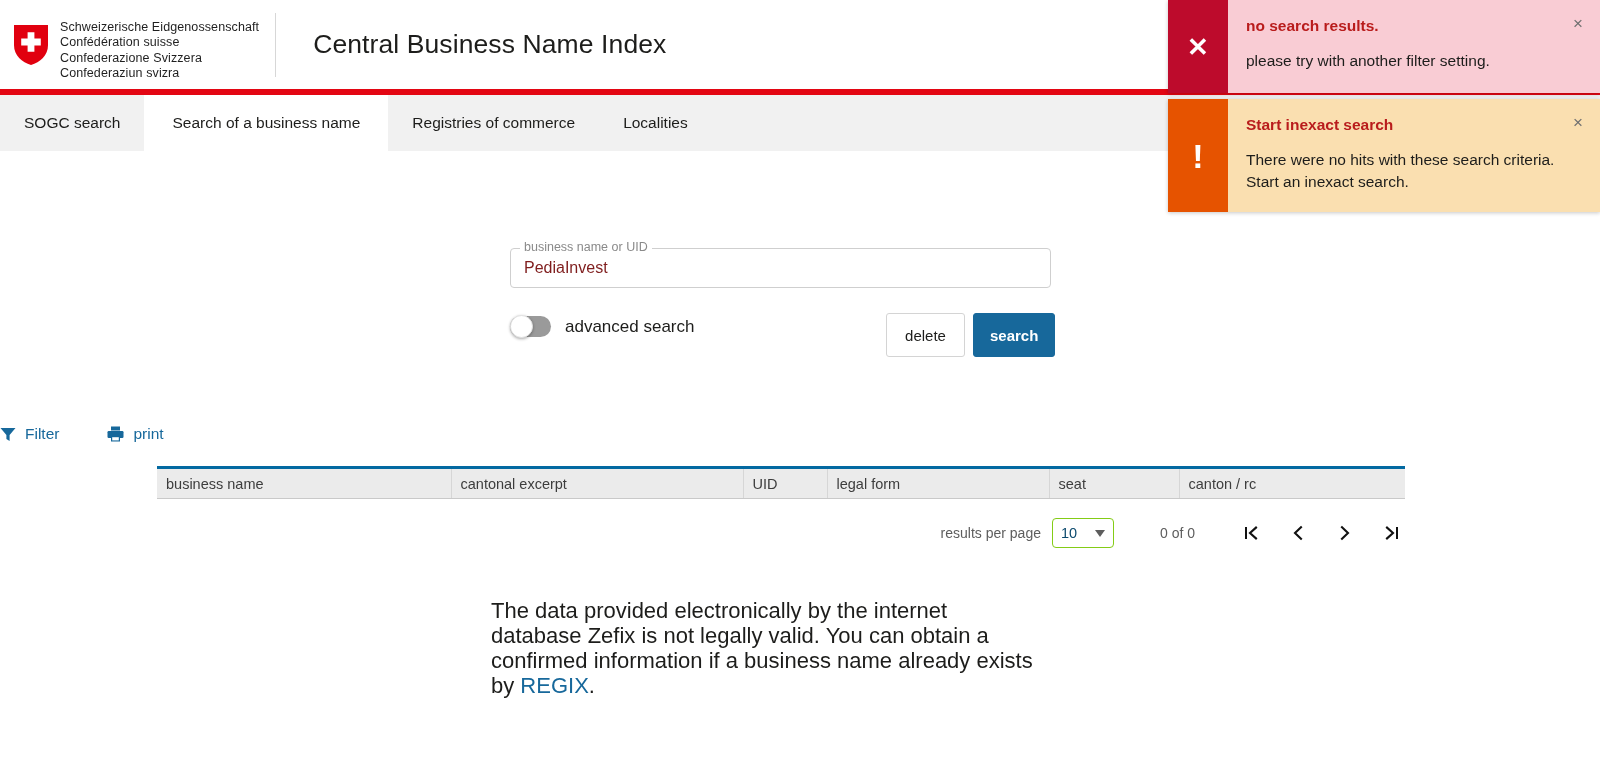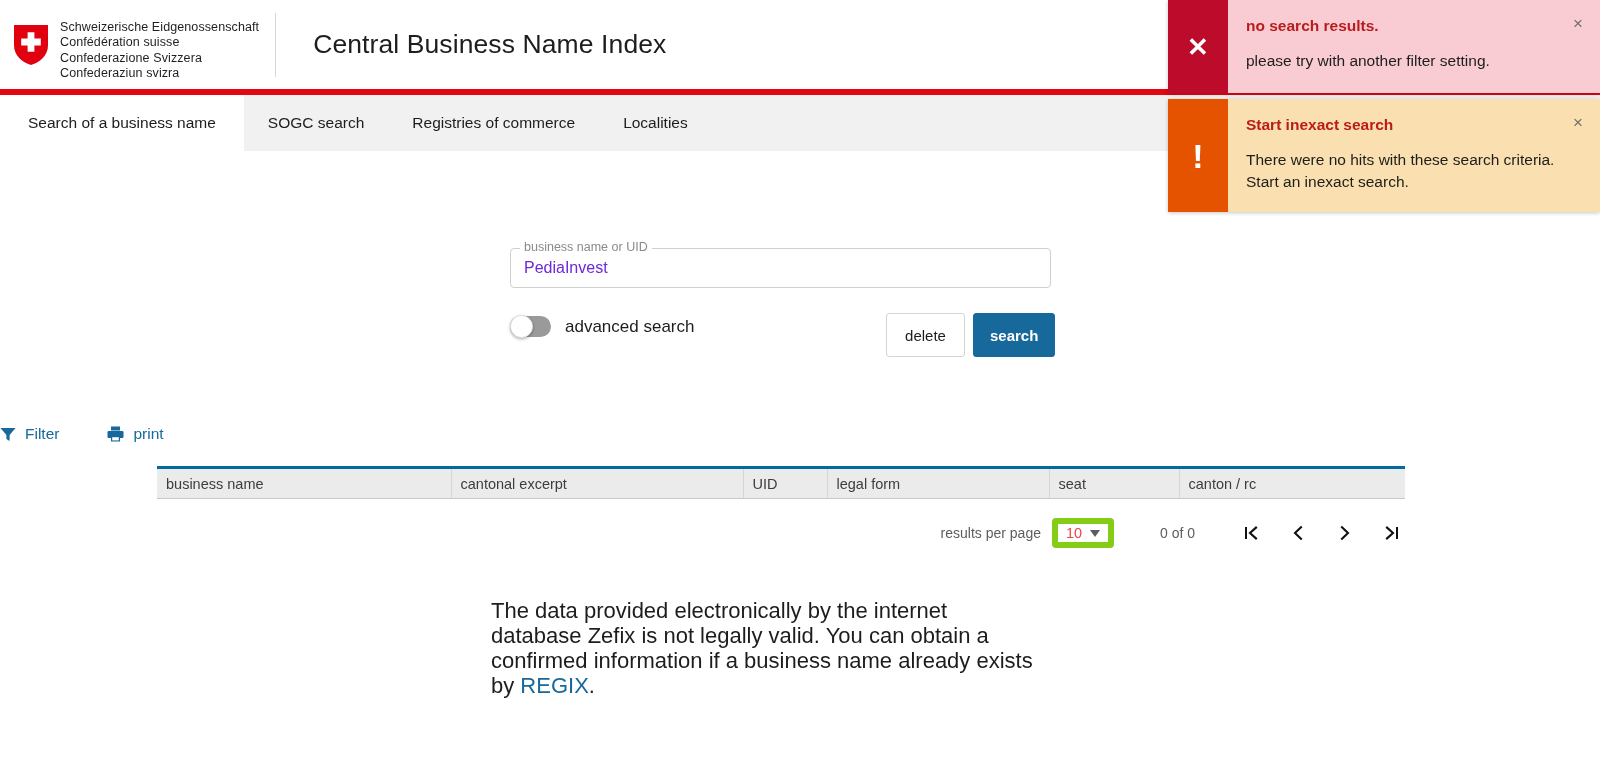--- a/index.html
+++ b/index.html
@@ -106,21 +106,21 @@
     font-size: 12.5px;
     color: #8a8a8a;
     line-height: 14px;
   }
   #field-input {
     position: absolute; left: 1px; top: 1px;
     width: 538px; height: 37px;
     border: none; outline: none;
     background: transparent;
     font-size: 16px;
-    color: #6d28d9;
+    color: #7f1d1d;
     padding: 0 13px;
     font-family: "Liberation Sans", sans-serif;
   }
 
   #toggle-row {
     position: absolute; left: 510px; top: 165px;
     display: flex; align-items: center;
   }
   .switch {
     width: 41px; height: 21px;
@@ -214,27 +214,27 @@
     position: absolute; left: 0; top: 516px;
     width: 1600px; height: 34px;
     display: flex; align-items: center; justify-content: flex-end;
     padding-right: 196px;
   }
   #rpp-label {
     font-size: 14px; color: #5d5d5d; margin-right: 11px;
   }
   #rpp-select {
     width: 62px; height: 30px;
-    border: 6px solid #84cc16;
+    border: 1px solid #84cc16;
     border-radius: 4px;
     background: #ffffff;
     display: flex; align-items: center;
     padding: 0 8px;
     font-size: 14.5px;
-    color: #ef4444;
+    color: #0c4a6e;
     cursor: pointer;
     position: relative;
     justify-content: space-between;
   }
   .caret {
     width: 0; height: 0;
     border-left: 5.5px solid transparent;
     border-right: 5.5px solid transparent;
     border-top: 7px solid #5d5d5d;
   }
@@ -328,22 +328,22 @@
         <div>Confederazione Svizzera</div>
         <div>Confederaziun svizra</div>
       </div>
     </div>
     <div id="header-divider"></div>
     <div id="app-title">Central Business Name Index</div>
   </div>
   <div id="red-rule"></div>
 
   <div id="tabbar">
+    <button class="tab">SOGC search</button>
     <button class="tab active">Search of a business name</button>
-    <button class="tab">SOGC search</button>
     <button class="tab">Registries of commerce</button>
     <button class="tab">Localities</button>
   </div>
 
   <div id="search-panel">
 
     <div id="field-wrap">
       <div id="field-box"></div>
       <div id="field-legend">business name or UID</div>
       <input id="field-input" type="text" value="PediaInvest" style="">

